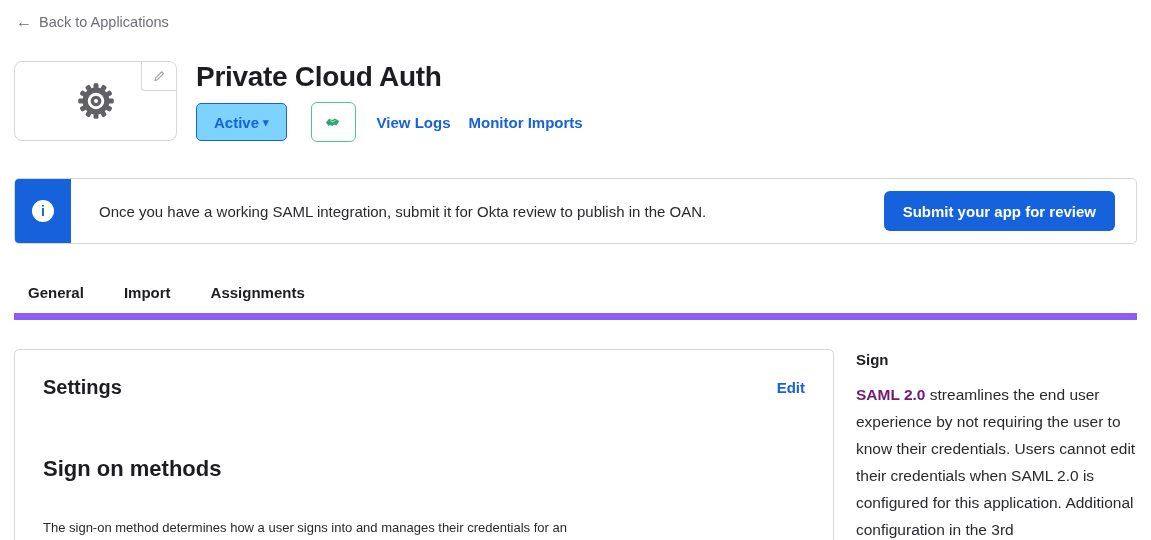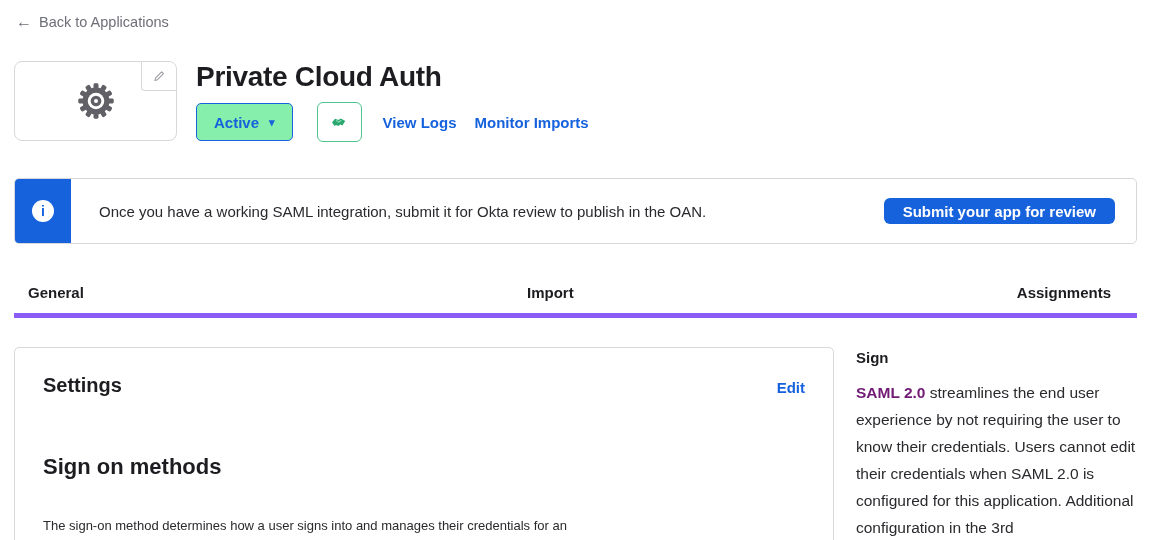--- a/index.html
+++ b/index.html
@@ -32,23 +32,23 @@
   .edit-corner-btn {
     position:absolute; top:0; right:0; width:35px; height:29px;
     border-left:1px solid #d7d7dc; border-bottom:1px solid #d7d7dc;
     border-radius:0 8px 0 4px; background:#fff;
     display:flex; align-items:center; justify-content:center; cursor:pointer;
   }
   .title-block { margin-left:19px; padding-top:0; }
   .page-title { font-size:28px; font-weight:bold; letter-spacing:-0.3px; line-height:1.15; }
   .controls-row { display:flex; align-items:center; margin-top:9px; }
   .status-dropdown {
-    display:inline-flex; align-items:center; gap:10px;
+    display:inline-flex; align-items:center; gap:4px;
     height:38px; padding:0 17px;
-    background:#86efac; border:1px solid #1662dd; border-radius:5px;
+    background:#7dd3fc; border:1px solid #1662dd; border-radius:5px;
     color:#1662dd; font-size:15px; font-weight:bold;
     font-family:"Liberation Sans", sans-serif; cursor:pointer;
   }
   .status-dropdown .caret { font-size:11px; line-height:1; }
   .handshake-btn {
     width:45px; height:40px; margin-left:24px;
     background:#fff; border:1px solid #4ec48e; border-radius:6px;
     display:flex; align-items:center; justify-content:center; cursor:pointer;
   }
   .header-link { margin-left:21px; color:#1662dd; font-size:15px; font-weight:bold; }
@@ -65,48 +65,47 @@
     background:#1662dd; border-radius:4px 0 0 4px;
     display:flex; align-items:center; justify-content:center;
   }
   .info-circle {
     width:22px; height:22px; border-radius:50%; background:#fff;
     color:#1662dd; font-size:14px; font-weight:bold;
     display:flex; align-items:center; justify-content:center;
   }
   .banner-message { flex:1; padding:0 16px 0 28px; font-size:15px; color:#2a2a2e; }
   .submit-review-btn {
-    margin-right:21px; height:26px; padding:0 19px;
+    margin-right:21px; height:40px; padding:0 19px;
     background:#1662dd; color:#fff; border:none; border-radius:6px;
     font-size:15px; font-weight:bold; font-family:"Liberation Sans", sans-serif;
     cursor:pointer;
   }
 
   
   .tab-bar {
     display:flex; margin:34px 14px 14px;
-    border-bottom:5px solid #8b5cf6;
-    justify-content:space-between;
+    border-bottom:7px solid #8b5cf6;
   }
   .tab {
     padding:6px 14px 11px; margin-right:12px;
     font-size:15px; font-weight:bold; color:#1d1d21;
     border-bottom:3px solid transparent; margin-bottom:-2px;
     cursor:pointer;
   }
   .tab.active { border-bottom-color:#1662dd; }
 
   
   .main-row { display:flex; align-items:flex-start; margin:29px 15px 0 14px; }
   .settings-card {
     width:820px; height:290px; flex:0 0 auto;
     border:1px solid #d7d7dc; border-radius:5px; background:#fff;
     padding:26px 28px;
   }
-  .settings-head { display:flex; align-items:center; justify-content:space-between; }
+  .settings-head { display:flex; align-items:flex-start; justify-content:space-between; }
   .settings-title { font-size:20px; font-weight:bold; }
   .edit-link { color:#1662dd; font-size:15px; font-weight:bold; margin-top:3px; }
   .section-title { margin-top:57px; font-size:22px; font-weight:bold; }
   .section-desc { margin-top:36px; font-size:13px; color:#2a2a2e; line-height:1.5; max-width:730px; }
 
   .about-panel { margin-left:22px; width:288px; }
   .about-title { font-size:15px; font-weight:bold; margin-top:2px; }
   .about-body { margin-top:13px; font-size:15.5px; line-height:27px; color:#2a2a2e; }
   .about-body strong { color:#701a75;margin-top:38px; }
 

